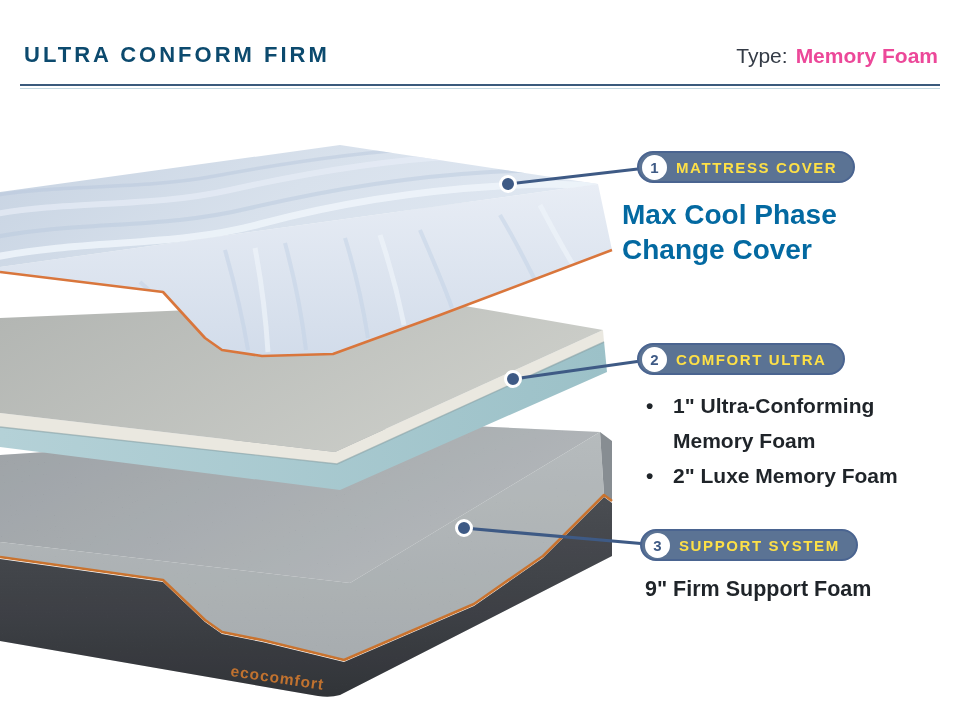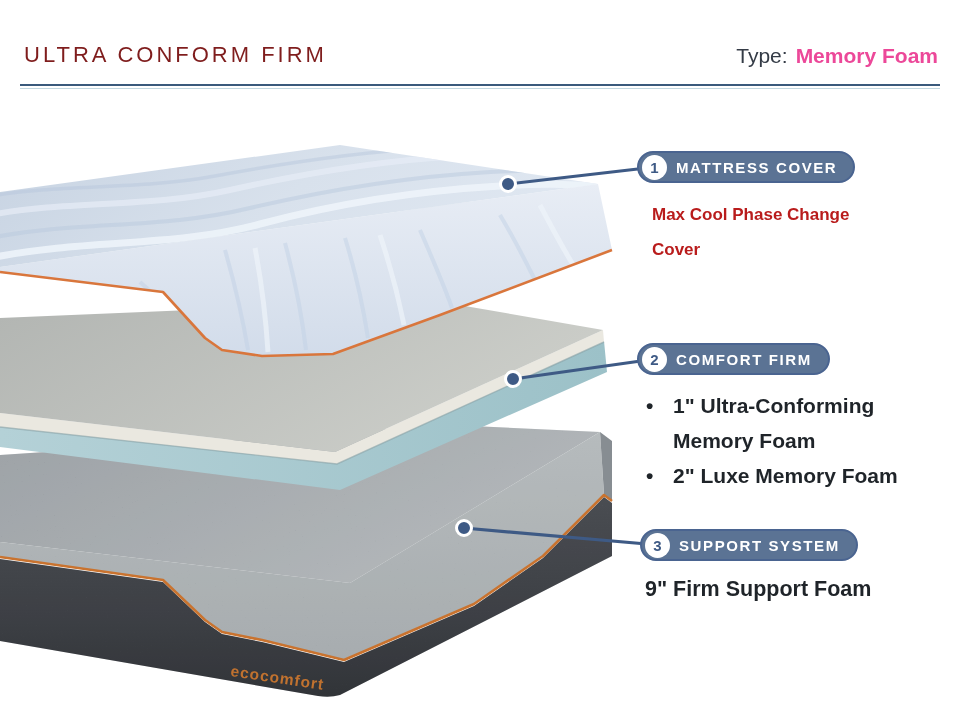--- a/index.html
+++ b/index.html
@@ -3,21 +3,21 @@
 <meta charset="utf-8">
 <style>
   html,body{margin:0;padding:0;background:#ffffff;}
   .page{
     position:relative;width:960px;height:720px;overflow:hidden;background:#fff;
     font-family:"Liberation Sans","DejaVu Sans",sans-serif;
   }
   
   .title{
     position:absolute;left:24px;top:42px;margin:0;
-    font-size:22px;font-weight:400;letter-spacing:3px;color:#7f1d1d;
+    font-size:22px;font-weight:700;letter-spacing:3px;color:#0c4a6e;
   }
   .specs{
     position:absolute;right:22px;top:44px;
     font-size:21px;color:#343b46;display:flex;gap:26px;white-space:nowrap;
   }
   .spec{display:flex;gap:8px;align-items:center;}
   .spec .val{font-weight:700;color:#ec4899;}
   .divider{
     position:absolute;left:20px;right:20px;top:84px;height:2px;
     border-top:2px solid #3a5a7c;border-bottom:1px solid #c2d7e0;
@@ -28,28 +28,28 @@
   .badge{
     position:absolute;display:flex;align-items:center;gap:9px;height:32px;
     background:#5b7394;border:2px solid #4a6490;border-radius:18px;
     padding:0 16px 0 3px;box-sizing:border-box;
   }
   .badge .num{
     width:25px;height:25px;border-radius:50%;background:#ffffff;color:#3e5a85;
     font-weight:800;font-size:15px;display:flex;align-items:center;justify-content:center;
     flex:0 0 auto;
   }
-  .badge .lbl{color:#ffffff;font-weight:700;font-size:15px;letter-spacing:1.6px;white-space:nowrap;}
+  .badge .lbl{color:#fde047;font-weight:700;font-size:15px;letter-spacing:1.6px;white-space:nowrap;}
   .badge1{left:637px;top:151px;}
   .badge2{left:637px;top:343px;}
   .badge3{left:640px;top:529px;}
   
   .desc1{
-    position:absolute;left:652px;top:197px;width:215px;
-    font-size:17px;font-weight:600;color:#b91c1c;line-height:35px;
+    position:absolute;left:622px;top:197px;width:215px;
+    font-size:28px;font-weight:600;color:#0369a1;line-height:35px;
   }
   .bullets{
     position:absolute;left:646px;top:388px;width:280px;
     font-size:21px;font-weight:700;color:#1f2429;line-height:35px;
   }
   .bullet{display:flex;}
   .bullet .dot{width:27px;flex:0 0 auto;}
   .bullet .txt{width:250px;}
   .desc3{
     position:absolute;left:645px;top:577px;
@@ -178,21 +178,21 @@
   </svg>
 
   <div class="badge badge1">
     <span class="num">1</span>
     <span class="lbl">MATTRESS COVER</span>
   </div>
   <div class="desc1">Max Cool Phase Change Cover</div>
 
   <div class="badge badge2">
     <span class="num">2</span>
-    <span class="lbl">COMFORT FIRM</span>
+    <span class="lbl">COMFORT ULTRA</span>
   </div>
   <div class="bullets">
     <div class="bullet">
       <span class="dot">•</span>
       <span class="txt">1" Ultra-Conforming Memory Foam</span>
     </div>
     <div class="bullet">
       <span class="dot">•</span>
       <span class="txt">2" Luxe Memory Foam</span>
     </div>

